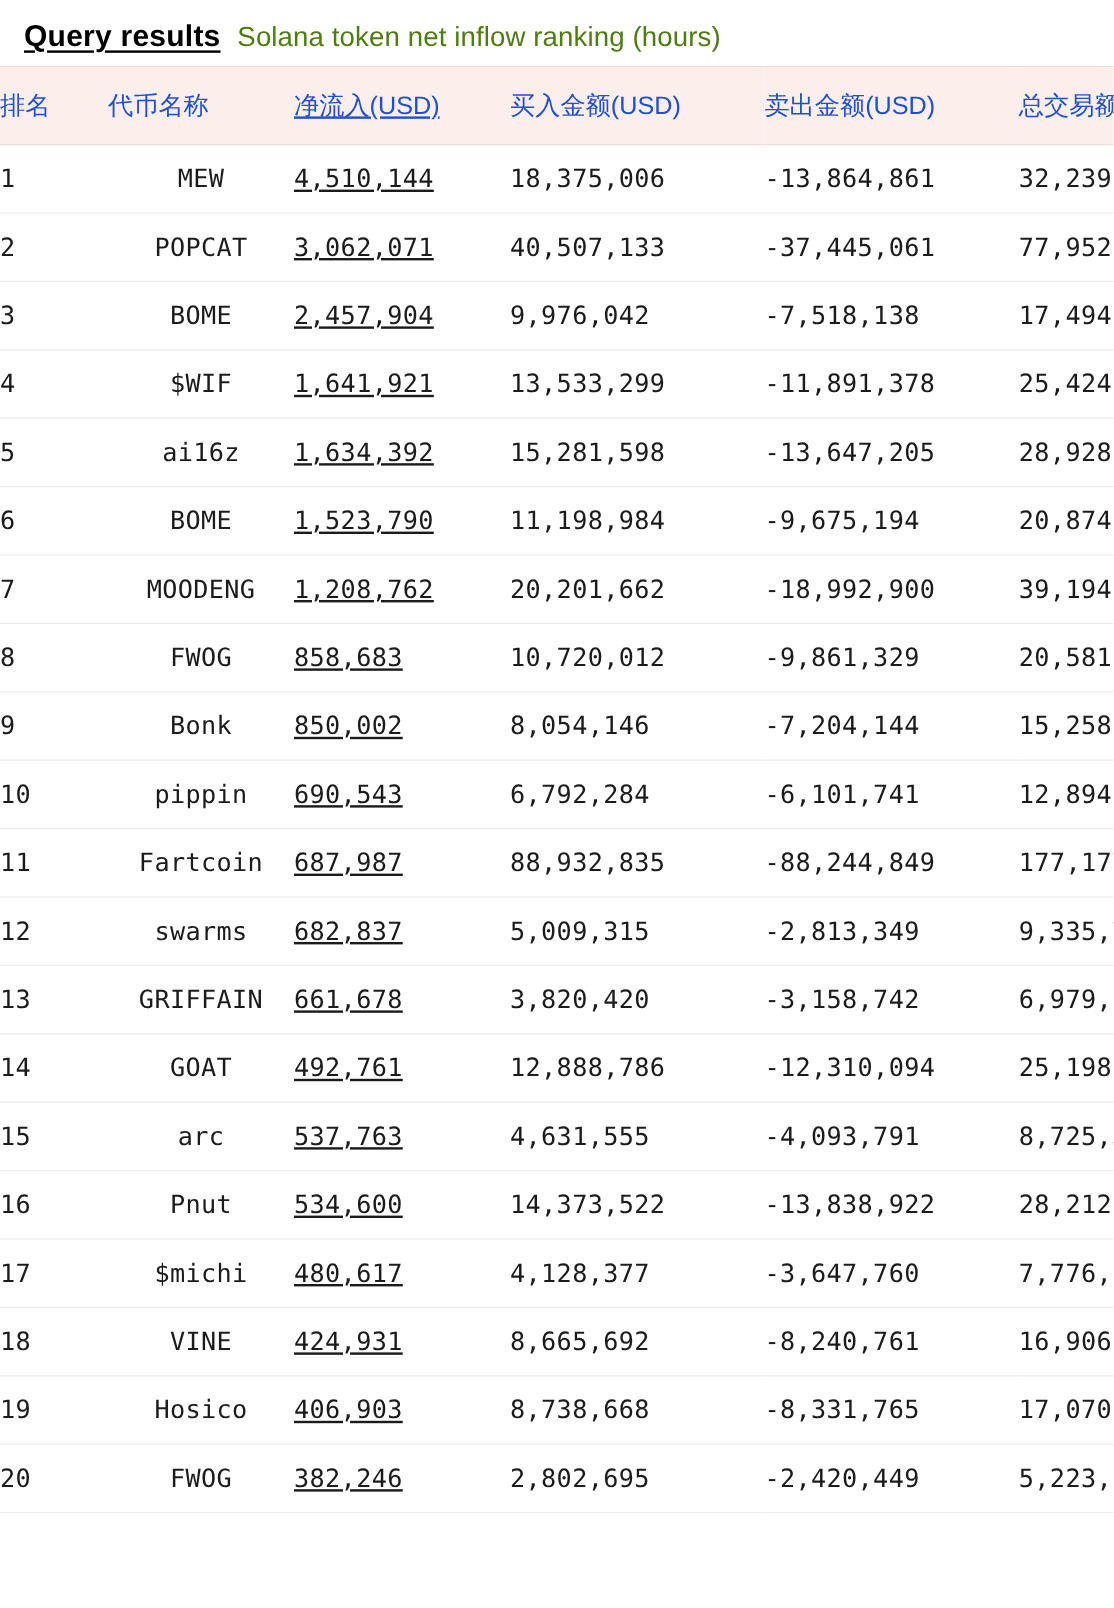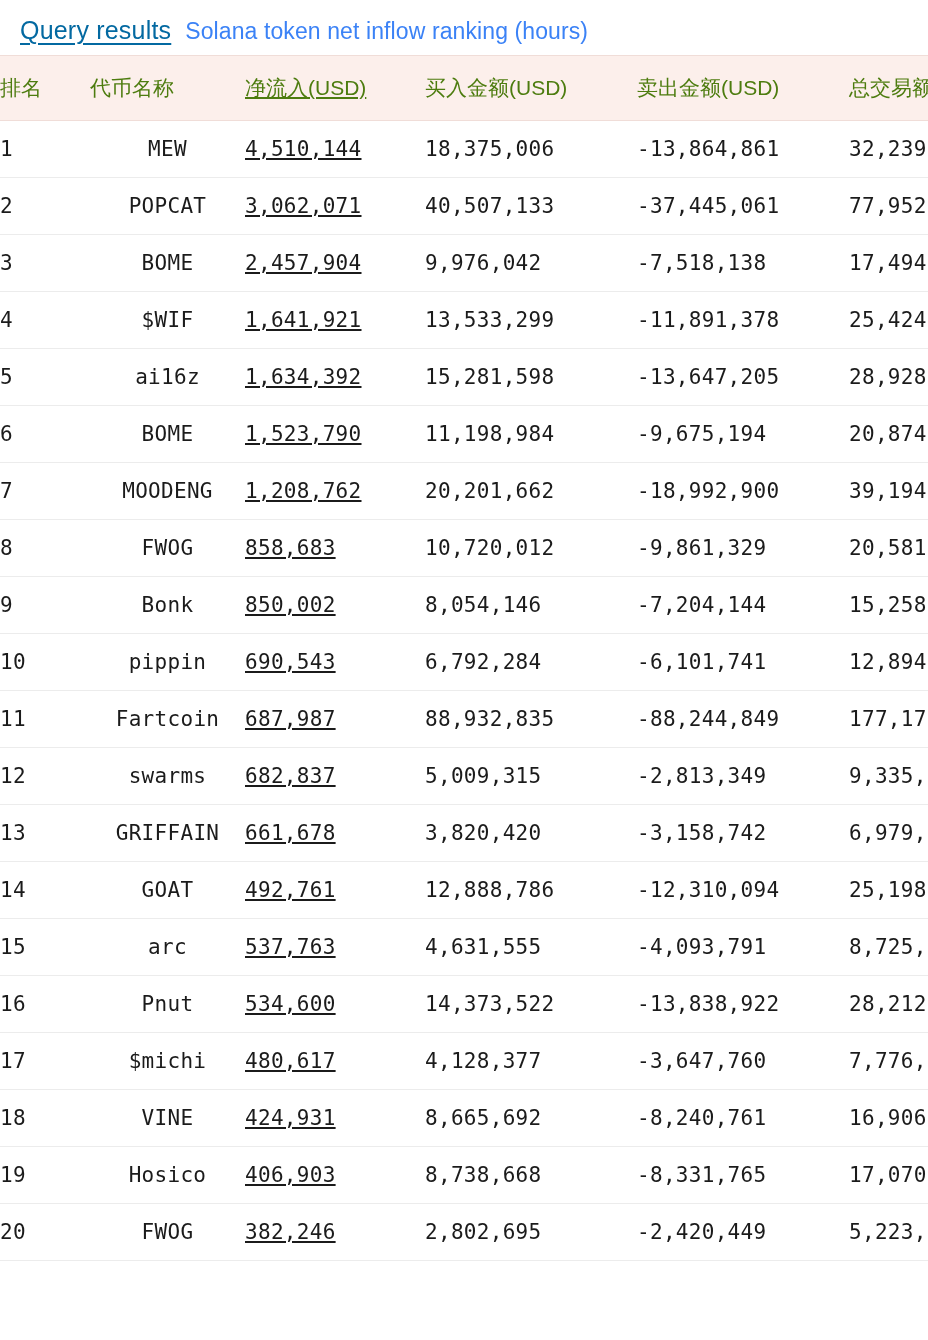--- a/index.html
+++ b/index.html
@@ -23,46 +23,46 @@
     background: #fff;
   }
   .title-bar {
     display: flex;
     align-items: baseline;
     padding: 16px 20px 10px 20px;
     gap: 14px;
   }
   .title-main {
     font-size: 25px;
-    font-weight: normal;
-    color: #0369a1;
+    font-weight: bold;
+    color: #000000;
     text-decoration: underline;
     text-underline-offset: 4px;
     letter-spacing: 0.2px;
   }
   .title-sub {
     font-size: 23px;
     font-weight: normal;
-    color: #3b82f6;
+    color: #4d7c0f;
     letter-spacing: 0.1px;
   }
   .table-wrap {
     position: relative;
     width: 928px;
     overflow: hidden;
   }
   table.results {
     border-collapse: collapse;
     table-layout: fixed;
     width: 1180px;  
     font-size: 21px;
   }
   table.results thead th {
     background: #fcefeb;
-    color: #4d7c0f;
+    color: #1d4ed8;
     font-weight: normal;
     font-size: 21px;
     text-align: left;
     padding: 18px 0 18px 0;
     border-top: 1px solid #f0ddd8;
     border-bottom: 1px solid #f0ddd8;
     white-space: nowrap;
     font-family: "DejaVu Sans Mono", monospace;
   }
   table.results thead th.ch {

